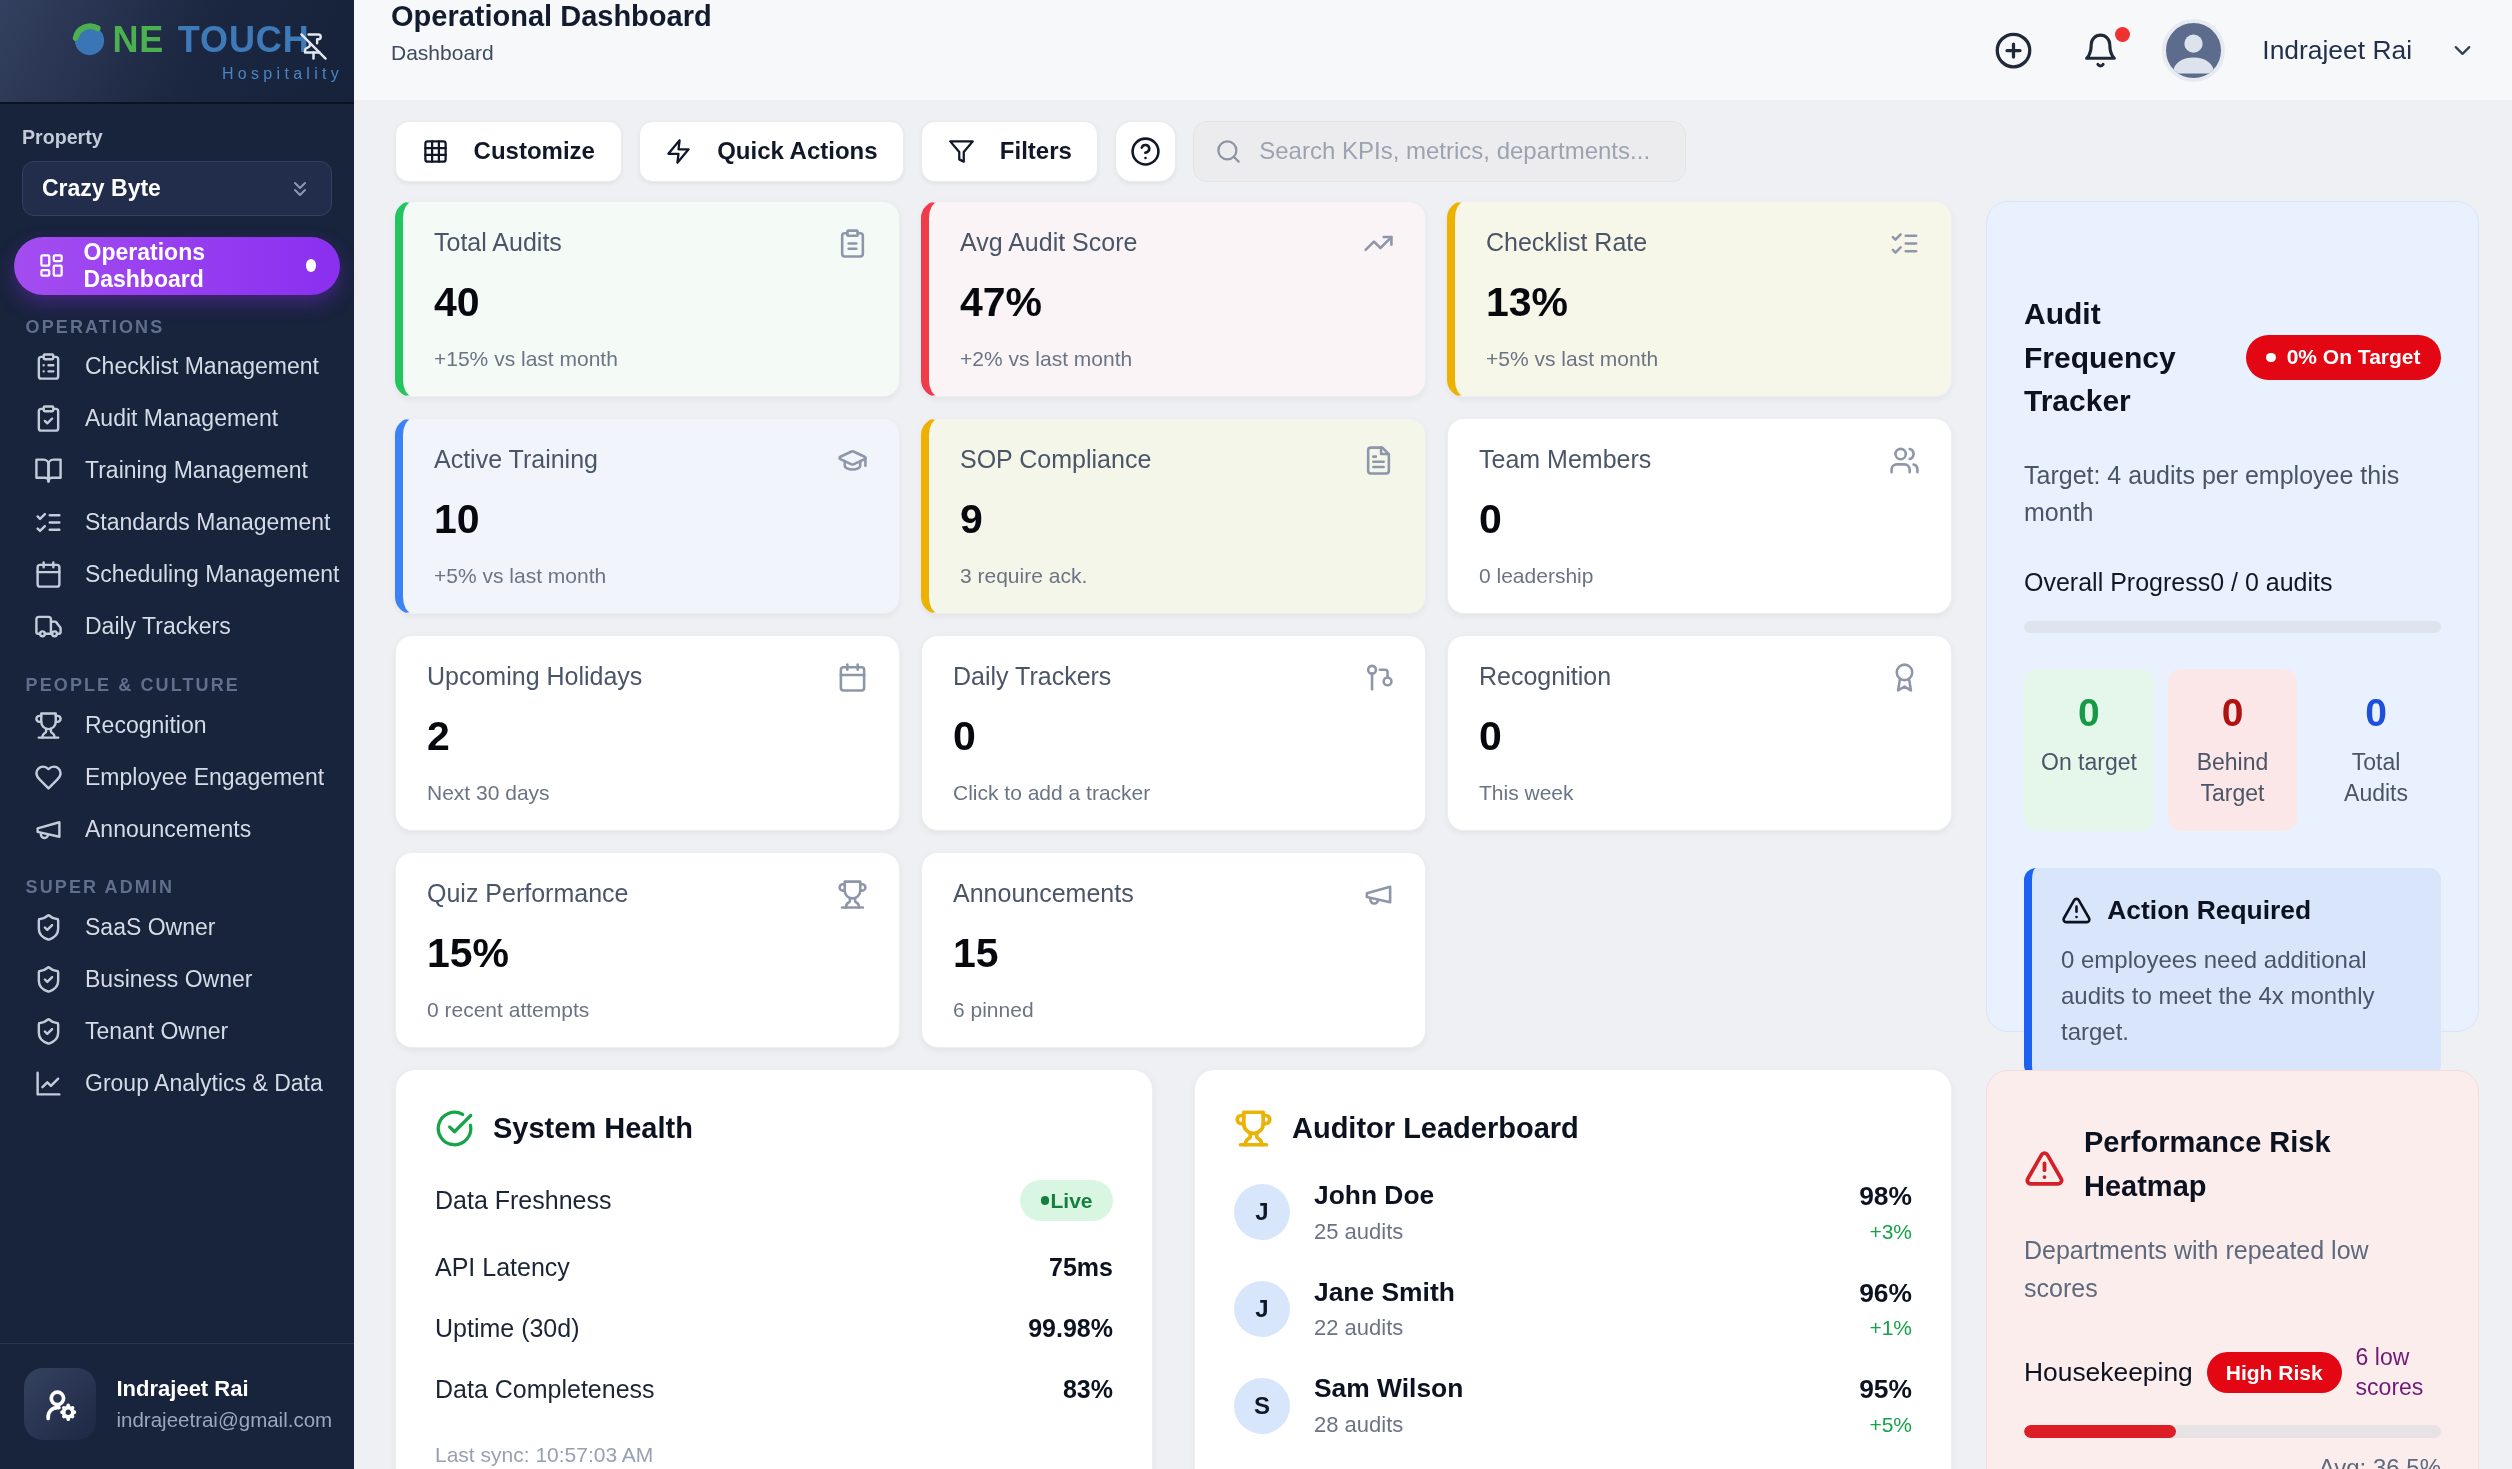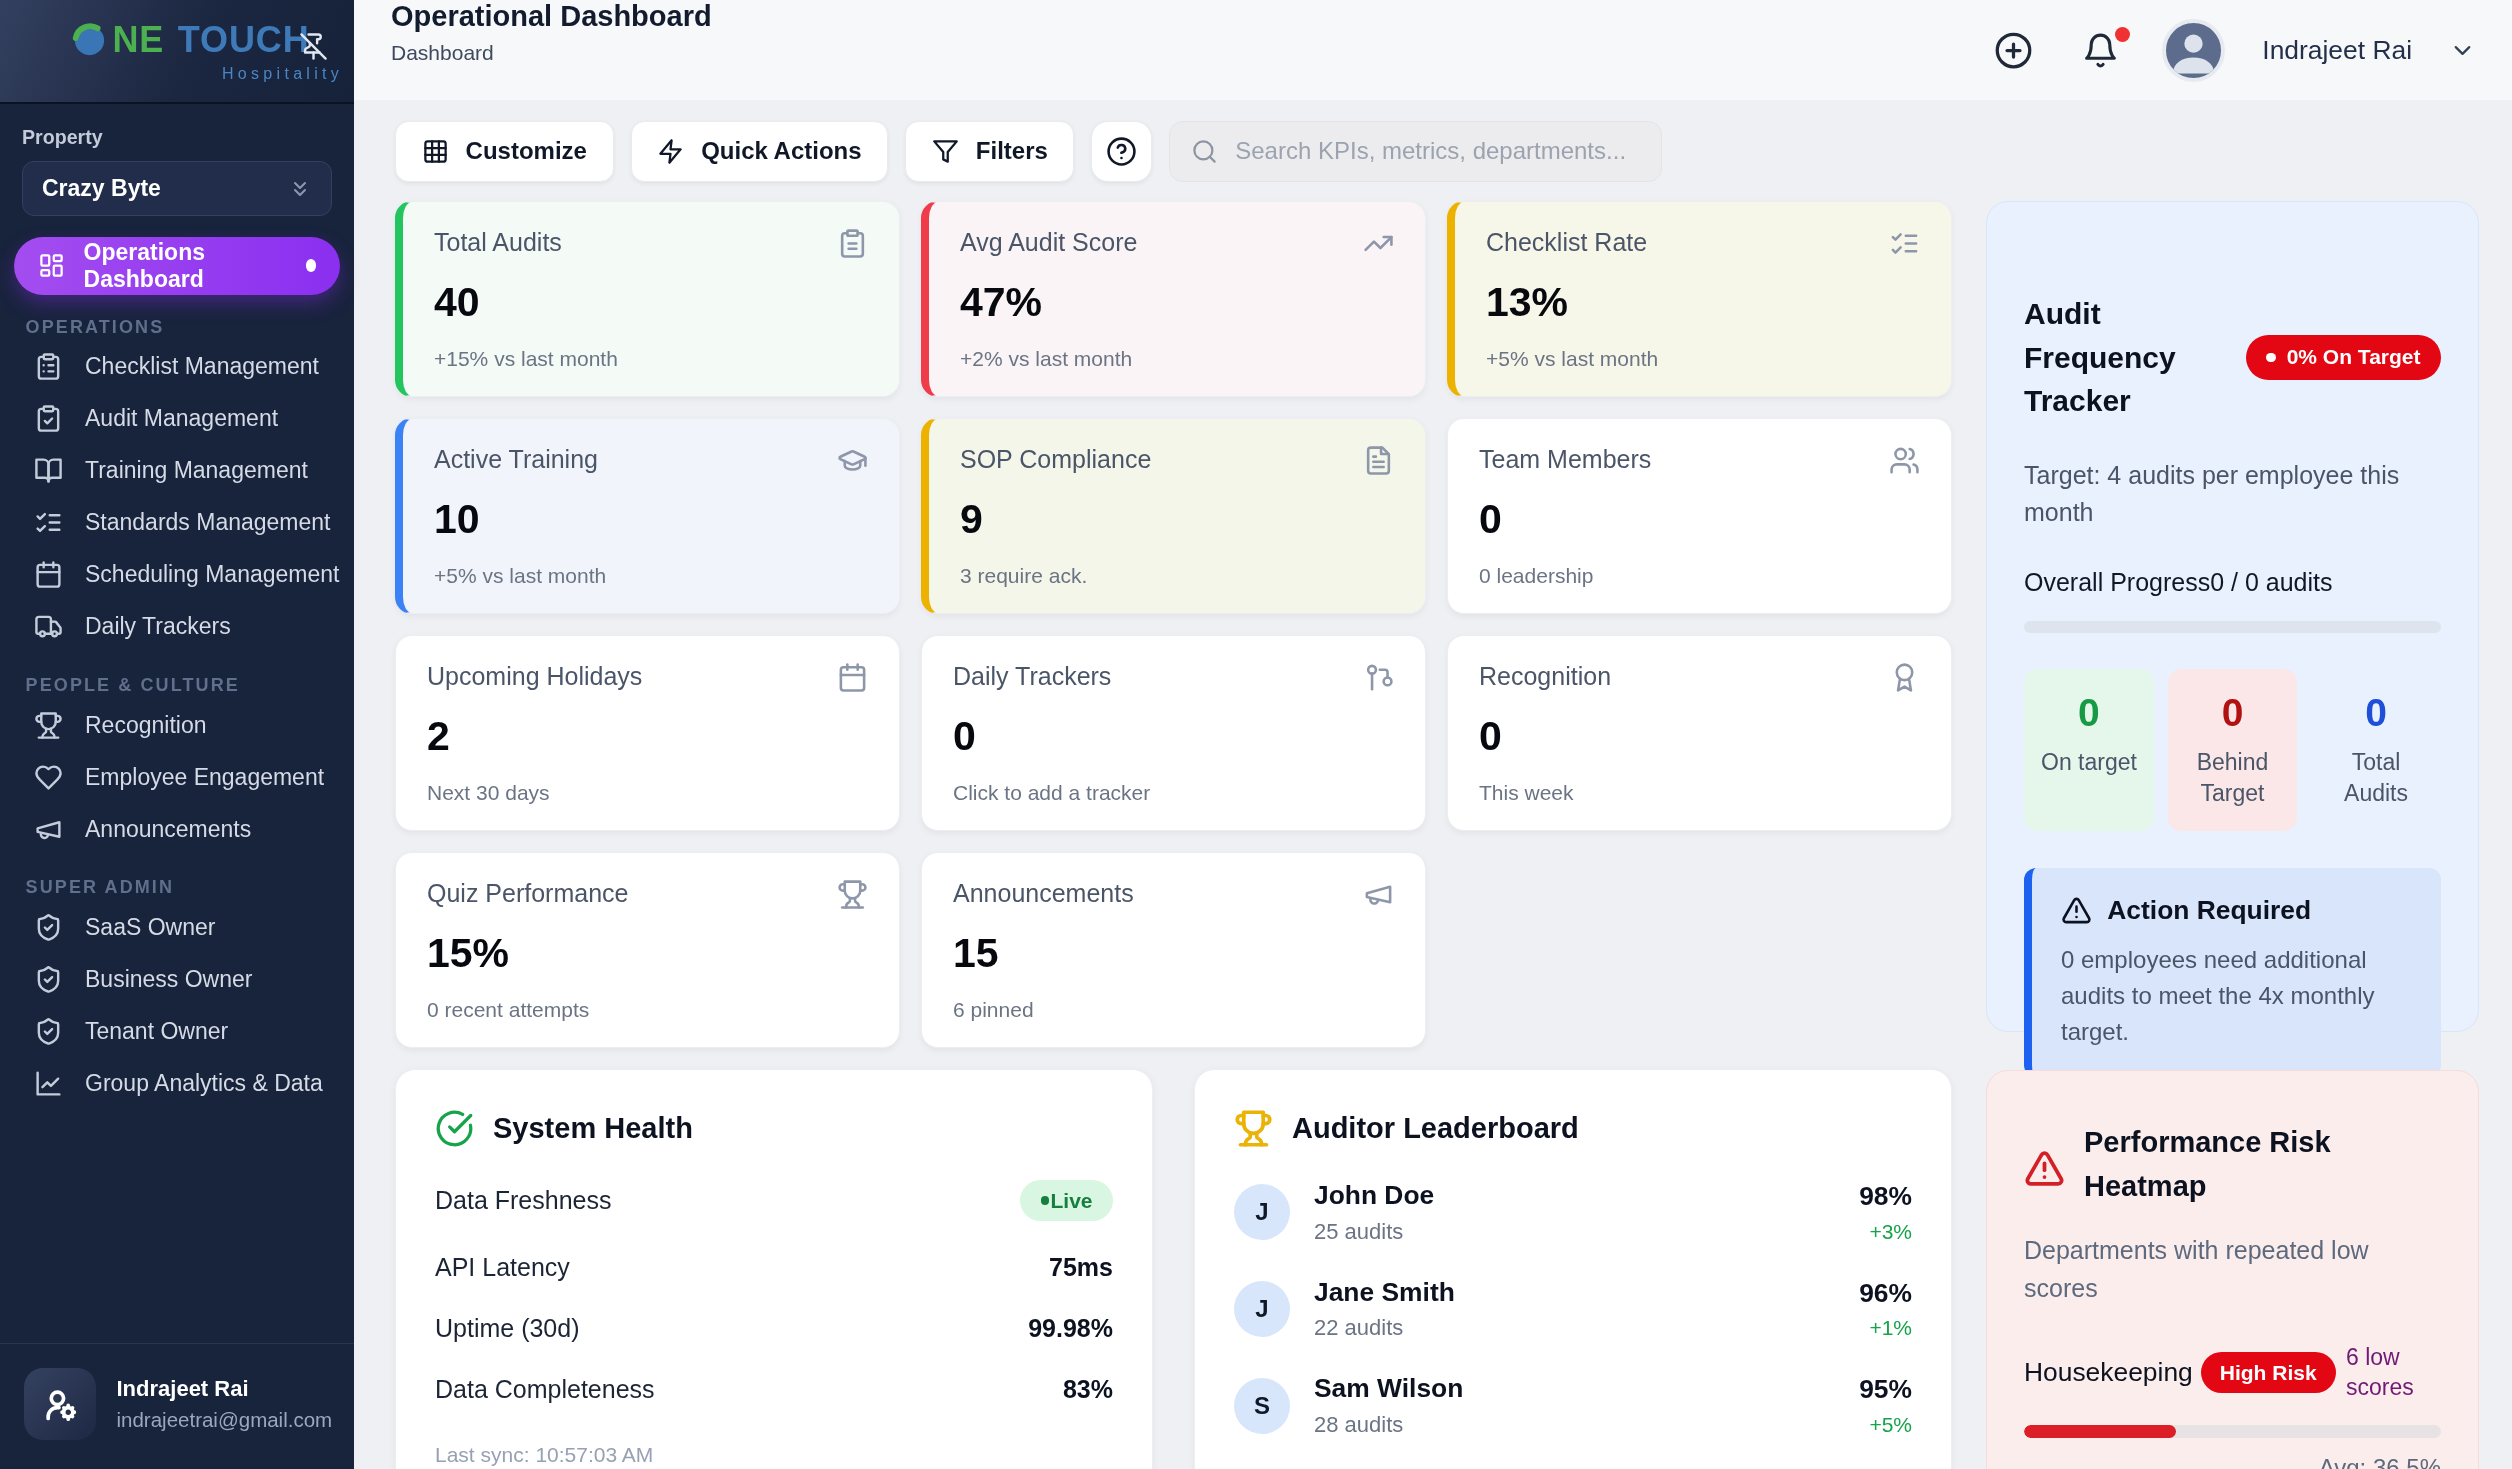--- a/index.html
+++ b/index.html
@@ -72,21 +72,21 @@
   .avatar { width:63px; height:63px; border-radius:50%; background:#5d6c8c; border:4.3px solid #e7ebf1; display:flex; align-items:flex-end; justify-content:center; overflow:hidden; cursor:pointer; }
   .h-user { font-size:26.4px; color:#23304a; cursor:pointer; }
   .h-chev { color:#334155; cursor:pointer; display:flex; }
 
   
   .content { position:absolute; left:354px; top:100px; width:2159px; height:1369px; padding:20.5px 0 0 41px; }
 
   .toolbar { display:flex; gap:17px; align-items:center; }
   .tb-btn {
     height:61px; background:#fff; border:0.9px solid #e9ebef; border-radius:13.6px;
-    box-shadow:0 1.7px 4.3px rgba(16,24,40,.06); display:flex; align-items:center; gap:17px;
+    box-shadow:0 1.7px 4.3px rgba(16,24,40,.06); display:flex; align-items:center; gap:25px;
     padding:0 25.6px; font-size:24px; font-weight:600; color:#101828; cursor:pointer; font-family:inherit;
   }
   .tb-help { width:61px; justify-content:center; padding:0; border-radius:17px; }
   .tb-search {
     width:493px; height:61px; background:#ececee; border:0.9px solid #e3e4e8; border-radius:13.6px;
     display:flex; align-items:center; gap:15.3px; padding:0 20.5px; color:#8d95a3;
   }
   .tb-search input { border:none; background:transparent; outline:none; font-size:24px; color:#111827; width:100%; font-family:inherit; }
   .tb-search input::placeholder { color:#9ba3b0; }
 
@@ -154,21 +154,21 @@
   .tr-stat-label { font-size:23px; color:#4a5568; margin-top:12px; line-height:1.35; }
   .tr-action { margin-top:37px; background:#d8e5fa; border-left:8.5px solid #1d61f0; border-radius:12px; padding:27px 29px; }
   .tr-action-title { display:flex; gap:15.3px; align-items:center; font-size:26.4px; font-weight:700; color:#0c1220; }
   .tr-action-text { font-size:24px; color:#4a5568; margin-top:15.3px; line-height:1.5; }
 
   .heatmap { background:#fceded; border:1.7px solid #f6dbdb; border-radius:22px; padding:37px; height:511px; }
   .hm-head { display:flex; gap:19px; align-items:center; margin-top:13px; }
   .hm-tri { color:#d31f26; display:flex; margin-top:8.5px; }
   .hm-title { font-size:29px; font-weight:800; color:#0c1220; line-height:1.5; width:281px; }
   .hm-sub { font-size:25px; color:#5d6a7e; margin-top:24px; line-height:1.5; }
-  .hm-row { display:flex; align-items:center; gap:8px; margin-top:36px; }
+  .hm-row { display:flex; align-items:center; gap:14px; margin-top:36px; }
   .hm-dept { font-size:26.4px; color:#0c1220; }
   .badge-risk { background:#e30613; color:#fff; font-size:21px; font-weight:700; border-radius:851px; padding:8.5px 19px; white-space:nowrap; }
   .hm-note { font-size:23px; color:#701a75; margin-left:auto; width:95px; line-height:1.3; }
   .hm-bar { height:13.6px; background:#e7e3e4; border-radius:6.8px; margin-top:22px; overflow:hidden; }
   .hm-fill { height:100%; background:#dc1f26; border-radius:6.8px; }
   .hm-avg { text-align:right; font-size:24px; color:#5d6a7e; margin-top:15.3px; }
 </style>
 </head>
 <body>
 

